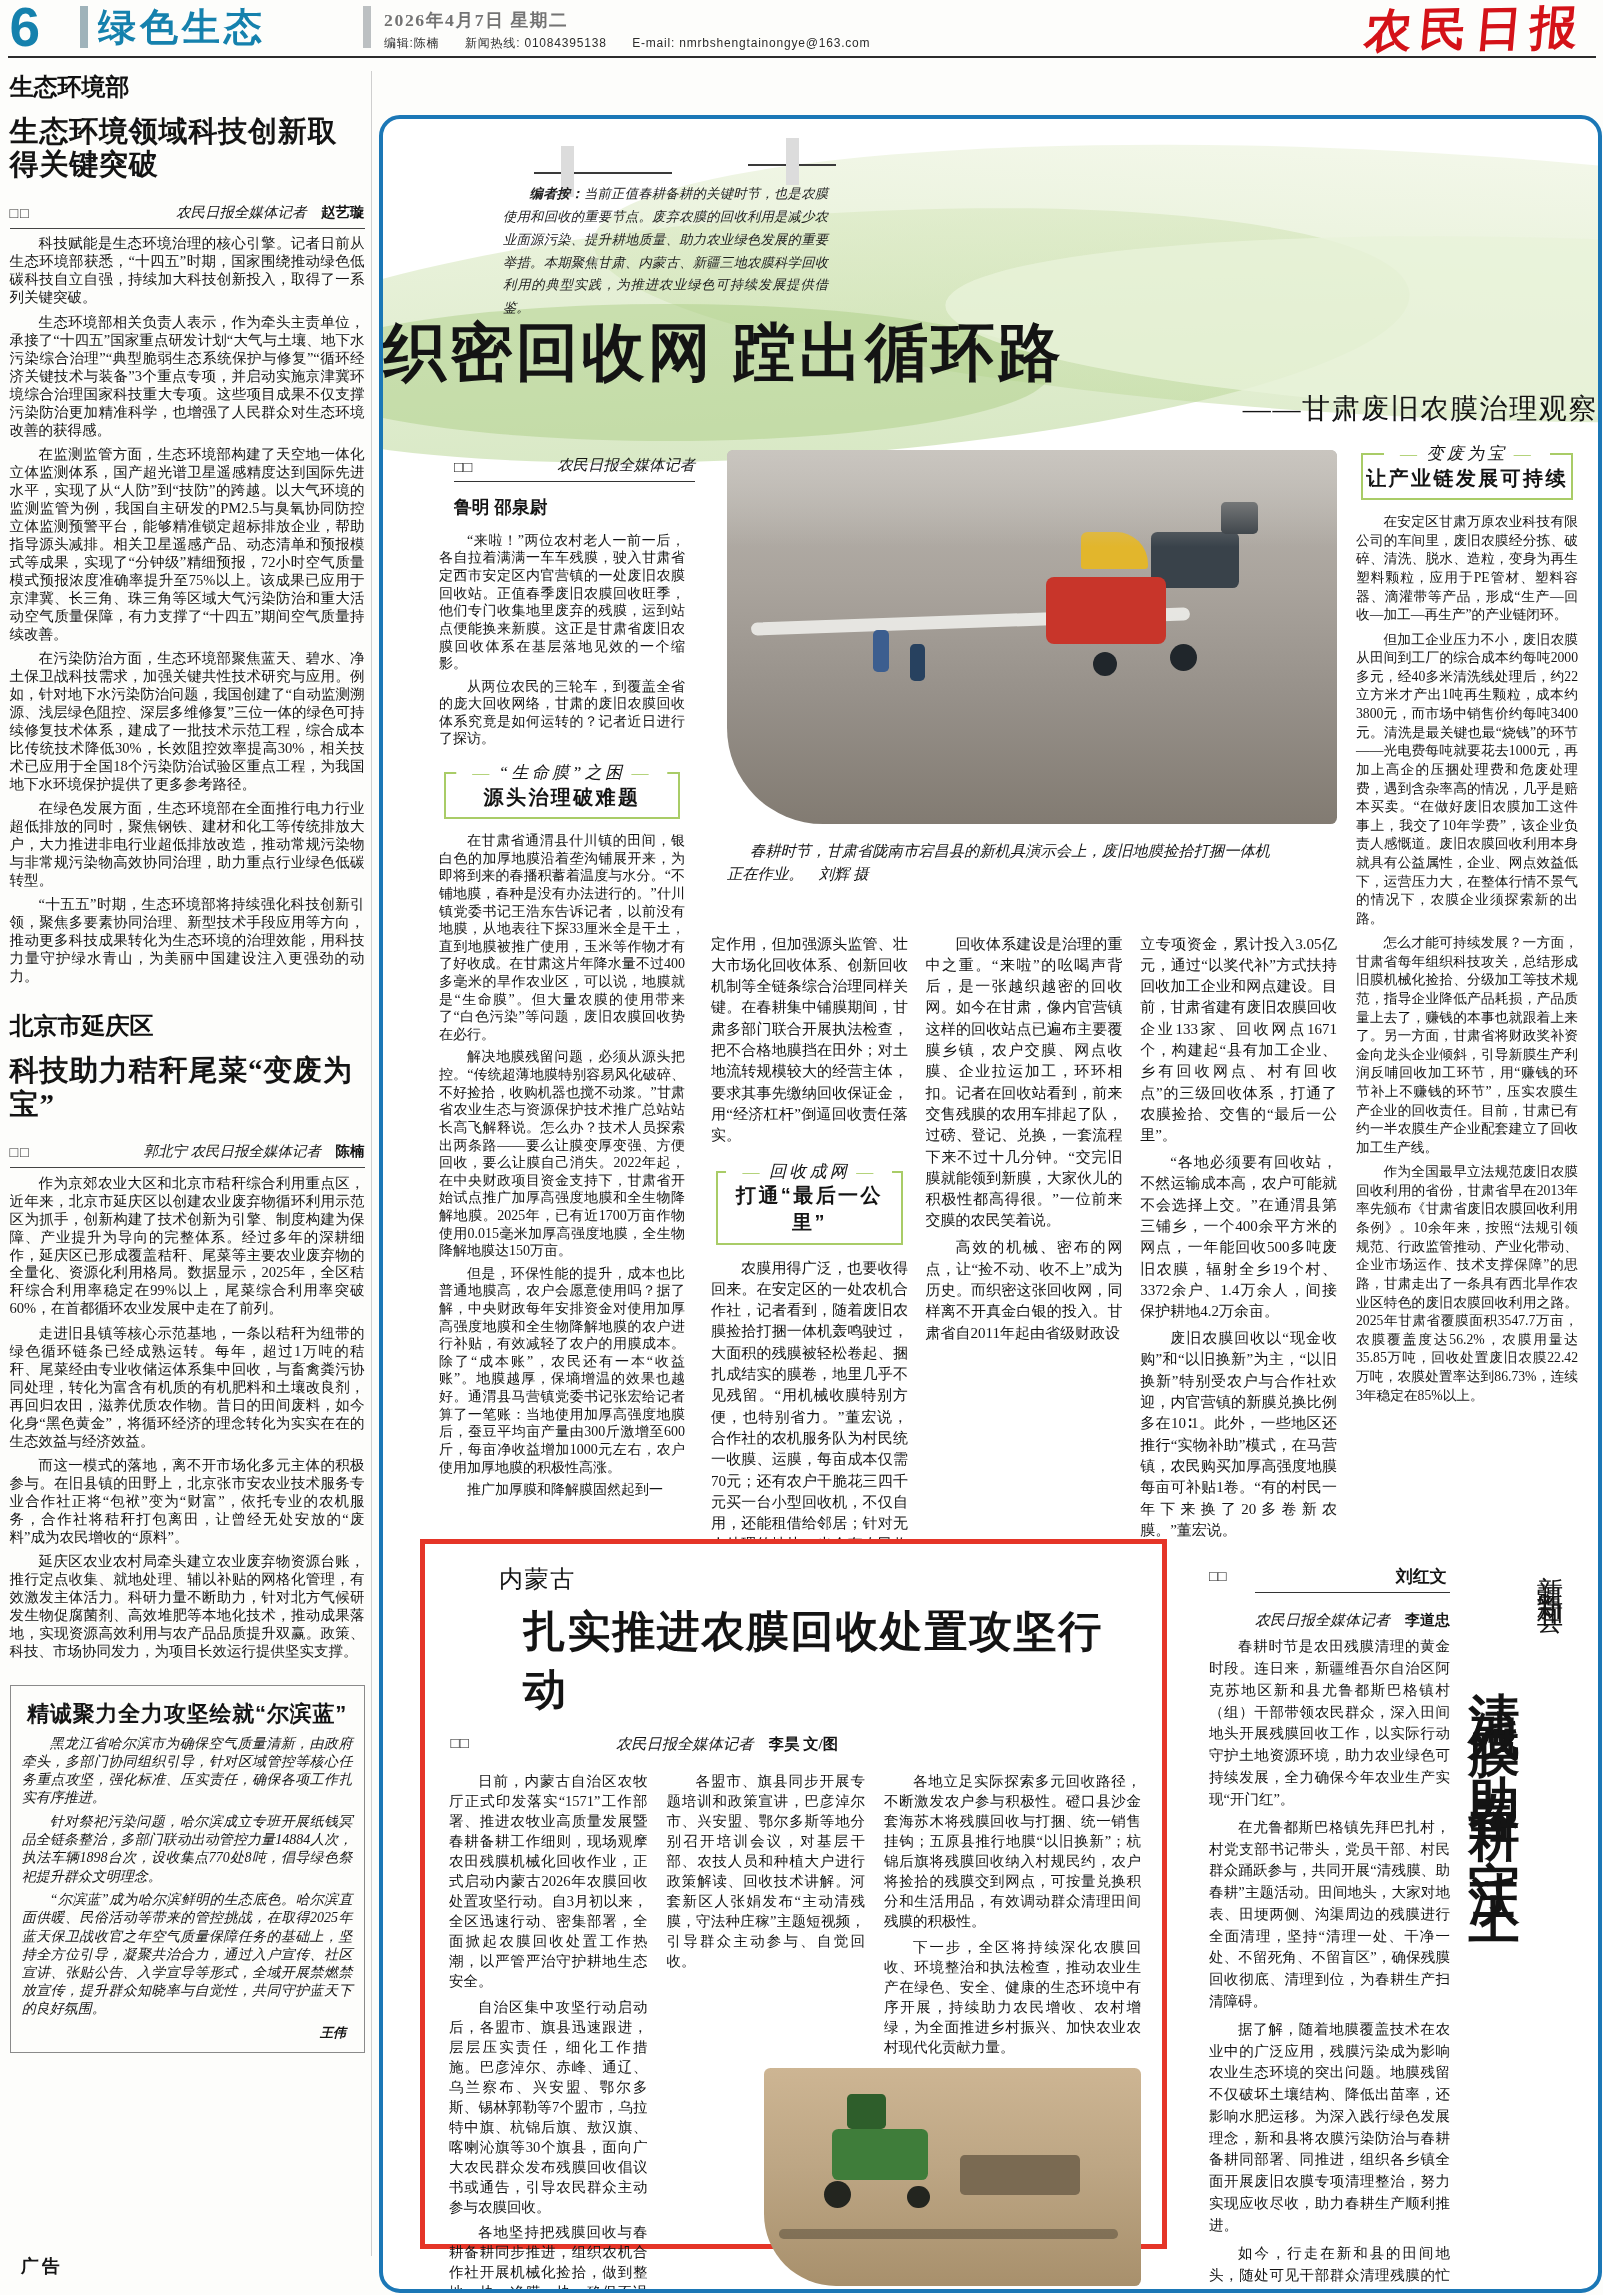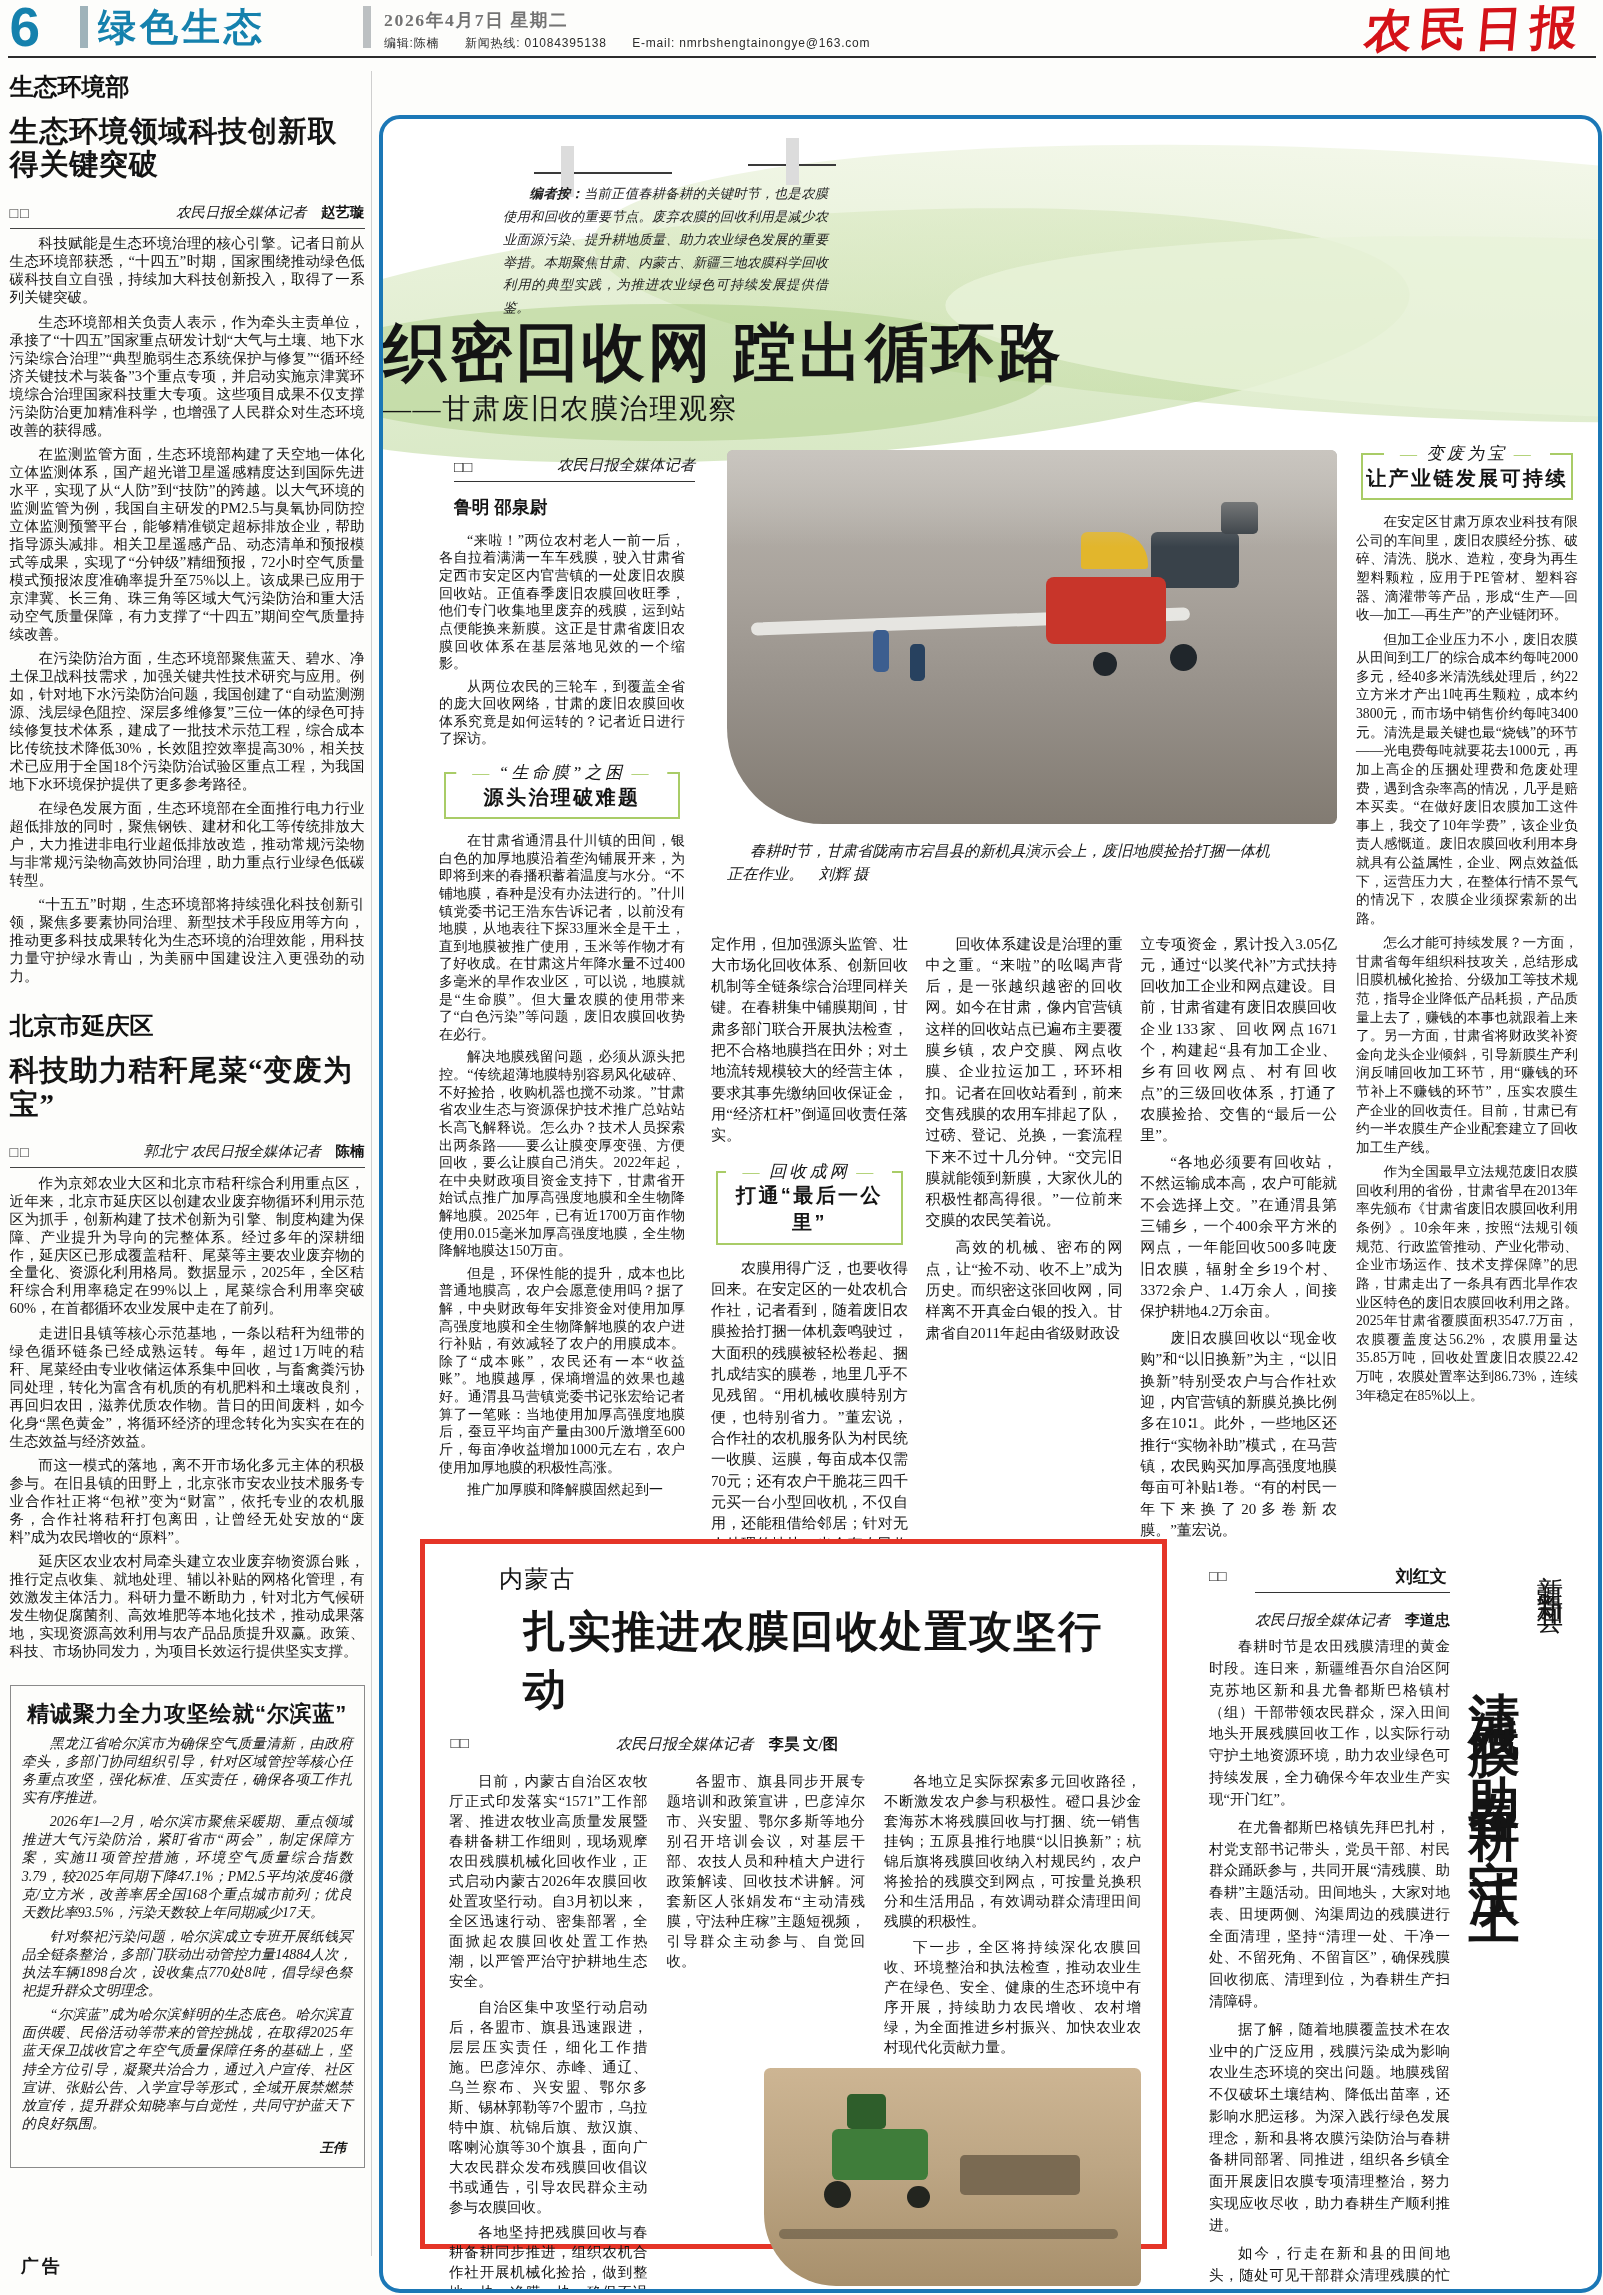--- a/index.html
+++ b/index.html
@@ -46,21 +46,21 @@
   .w2{left:209px;top:32px;width:1606px;height:265px;background:linear-gradient(#ecf3dd,#cfe3b4);opacity:.65;transform:rotate(3deg);}
   .w3{left:-96px;top:185px;width:763px;height:137px;background:#a8cd80;opacity:.45;}
   .w4{left:562px;top:120px;width:1285px;height:177px;background:#e9f2da;opacity:.8;transform:rotate(2deg);}
   .deco-line{position:absolute;height:1.6px;background:#3a3a3a;}
   .deco-bar{position:absolute;width:13px;background:#dcdcdc;}
   .ednote{position:absolute;left:120px;top:64px;width:325px;font-size:13.3px;line-height:1.72;
           font-style:italic;text-align:justify;color:#1c1c1c;text-indent:2em;}
   .ednote b{font-style:italic;}
   .headline{position:absolute;left:0;top:191px;width:100%;font-size:63px;font-weight:bold;
           letter-spacing:3.2px;}
-  .subtitle{position:absolute;left:0;top:271px;width:100%;text-align:left;font-size:28px;letter-spacing:1.6px;}
+  .subtitle{position:absolute;left:0;top:271px;width:100%;text-align:right;font-size:28px;letter-spacing:1.6px;}
   
   .ghead{position:relative;border:2.4px solid #a9cc67;text-align:center;padding:9.6px 3.2px 6.4px;margin:24px 4.8px 13px;}
   .ghead .t1{position:absolute;top:-13px;left:50%;transform:translateX(-50%);background:#fff;padding:0 9.6px;
           white-space:nowrap;font-size:17px;letter-spacing:3.2px;font-style:italic;}
   .ghead .t1:before,.ghead .t1:after{content:"—";color:#a9cc67;font-style:normal;margin:0 6.4px;}
   .ghead .t2{font-size:20px;font-weight:bold;letter-spacing:2.4px;font-family:"Liberation Sans","DejaVu Sans",sans-serif;}
   
   .gs-byline{position:absolute;left:71px;top:336px;width:241px;}
   .gs-byline .row{display:flex;justify-content:space-between;align-items:flex-end;border-bottom:1.6px solid #333;
           padding-bottom:4.8px;font-size:15.3px;}
@@ -155,21 +155,20 @@
         <p>作为京郊农业大区和北京市秸秆综合利用重点区，近年来，北京市延庆区以创建农业废弃物循环利用示范区为抓手，创新构建了技术创新为引擎、制度构建为保障、产业提升为导向的完整体系。经过多年的深耕细作，延庆区已形成覆盖秸秆、尾菜等主要农业废弃物的全量化、资源化利用格局。数据显示，2025年，全区秸秆综合利用率稳定在99%以上，尾菜综合利用率突破60%，在首都循环农业发展中走在了前列。</p>
         <p>走进旧县镇等核心示范基地，一条以秸秆为纽带的绿色循环链条已经成熟运转。每年，超过1万吨的秸秆、尾菜经由专业收储运体系集中回收，与畜禽粪污协同处理，转化为富含有机质的有机肥料和土壤改良剂，再回归农田，滋养优质农作物。昔日的田间废料，如今化身“黑色黄金”，将循环经济的理念转化为实实在在的生态效益与经济效益。</p>
         <p>而这一模式的落地，离不开市场化多元主体的积极参与。在旧县镇的田野上，北京张市安农业技术服务专业合作社正将“包袱”变为“财富”，依托专业的农机服务，合作社将秸秆打包离田，让曾经无处安放的“废料”成为农民增收的“原料”。</p>
         <p>延庆区农业农村局牵头建立农业废弃物资源台账，推行定点收集、就地处理、辅以补贴的网格化管理，有效激发主体活力。科研力量不断助力，针对北方气候研发生物促腐菌剂、高效堆肥等本地化技术，推动成果落地，实现资源高效利用与农产品品质提升双赢。政策、科技、市场协同发力，为项目长效运行提供坚实支撑。</p>
       </div>
     </div>
 
     <div class="boxart">
       <div class="bt">精诚聚力全力攻坚绘就“尔滨蓝”</div>
       <p>黑龙江省哈尔滨市为确保空气质量清新，由政府牵头，多部门协同组织引导，针对区域管控等核心任务重点攻坚，强化标准、压实责任，确保各项工作扎实有序推进。</p>
-      <p>2026年1—2月，哈尔滨市聚焦采暖期、重点领域推进大气污染防治，紧盯省市“两会”，制定保障方案，实施11项管控措施，环境空气质量综合指数3.79，较2025年同期下降47.1%；PM2.5平均浓度46微克/立方米，改善率居全国168个重点城市前列；优良天数比率93.5%，污染天数较上年同期减少17天。</p>
       <p>针对祭祀污染问题，哈尔滨成立专班开展纸钱冥品全链条整治，多部门联动出动管控力量14884人次，执法车辆1898台次，设收集点770处8吨，倡导绿色祭祀提升群众文明理念。</p>
       <p>“尔滨蓝”成为哈尔滨鲜明的生态底色。哈尔滨直面供暖、民俗活动等带来的管控挑战，在取得2025年蓝天保卫战收官之年空气质量保障任务的基础上，坚持全方位引导，凝聚共治合力，通过入户宣传、社区宣讲、张贴公告、入学宣导等形式，全域开展禁燃禁放宣传，提升群众知晓率与自觉性，共同守护蓝天下的良好氛围。</p>
       <div class="sig">王伟</div>
     </div>
   </div>
 
   <div class="ad-label">广告</div>
 
   <div class="pkg">
     <div class="wave w2"></div>

